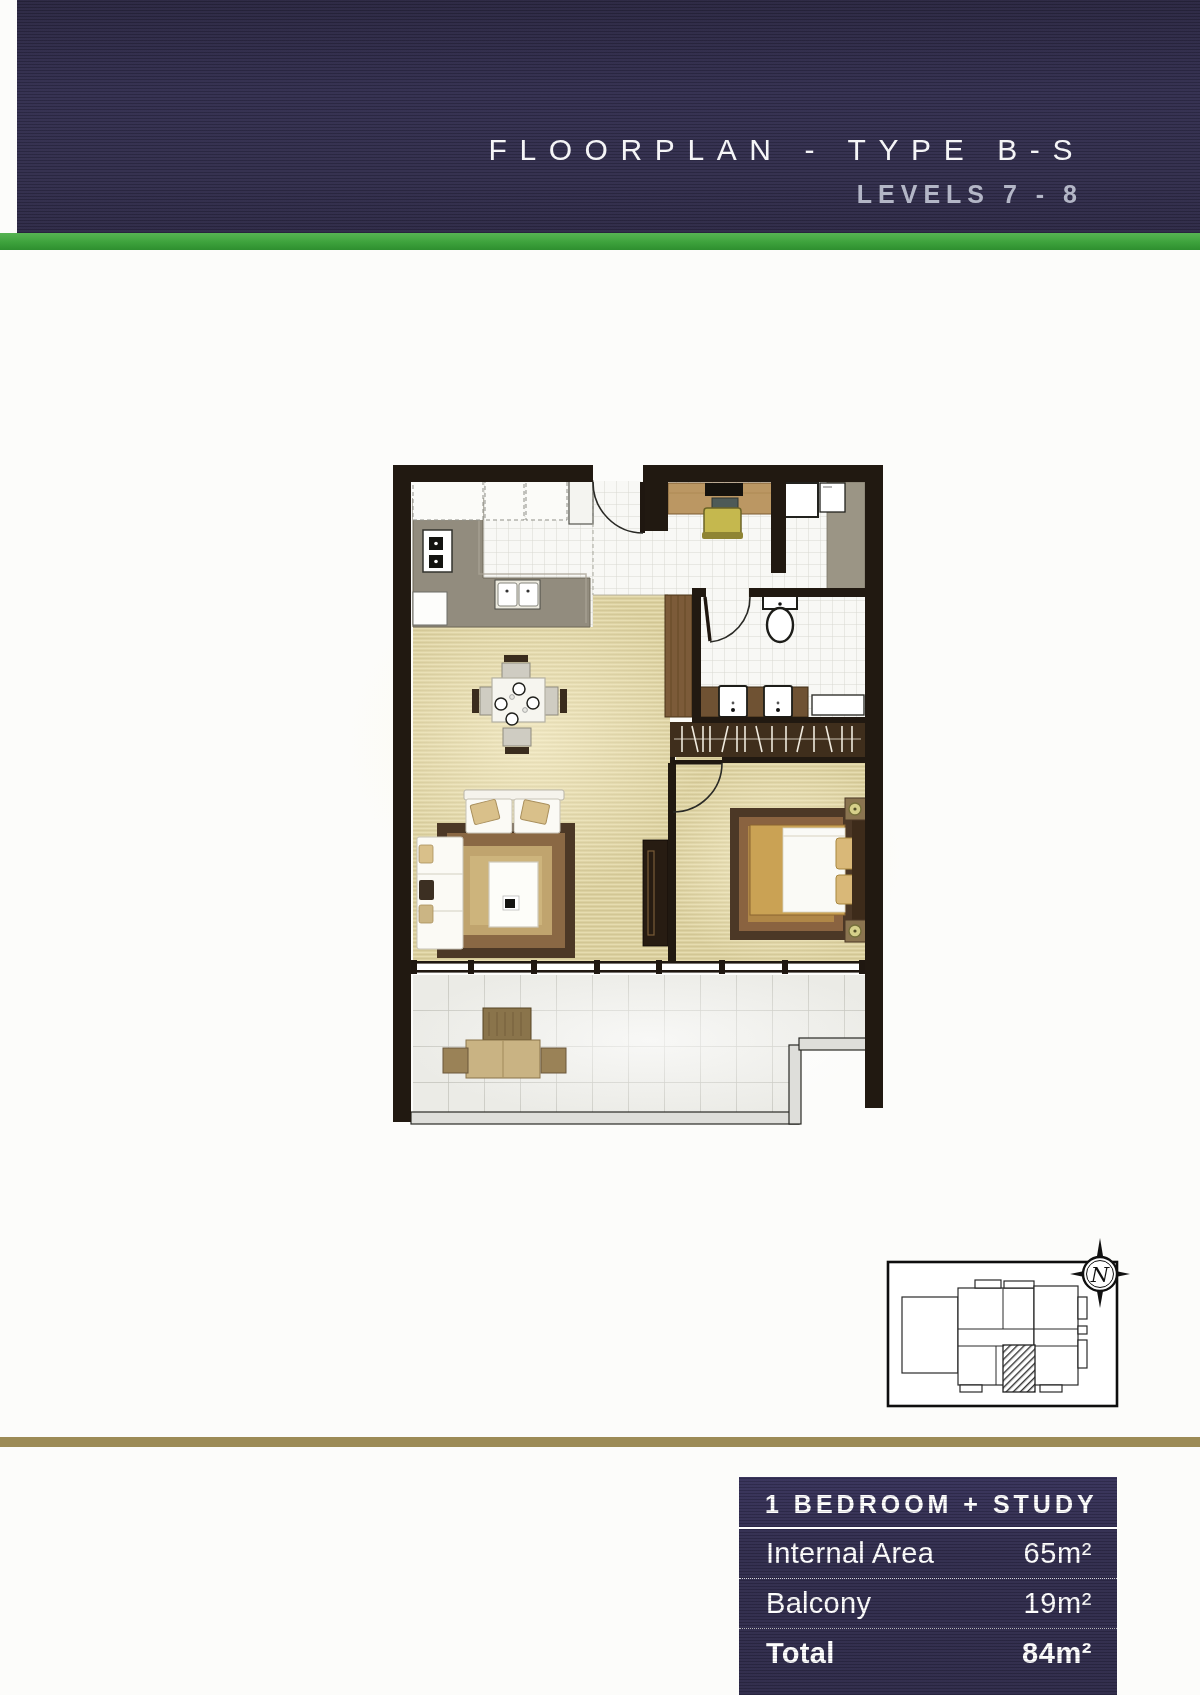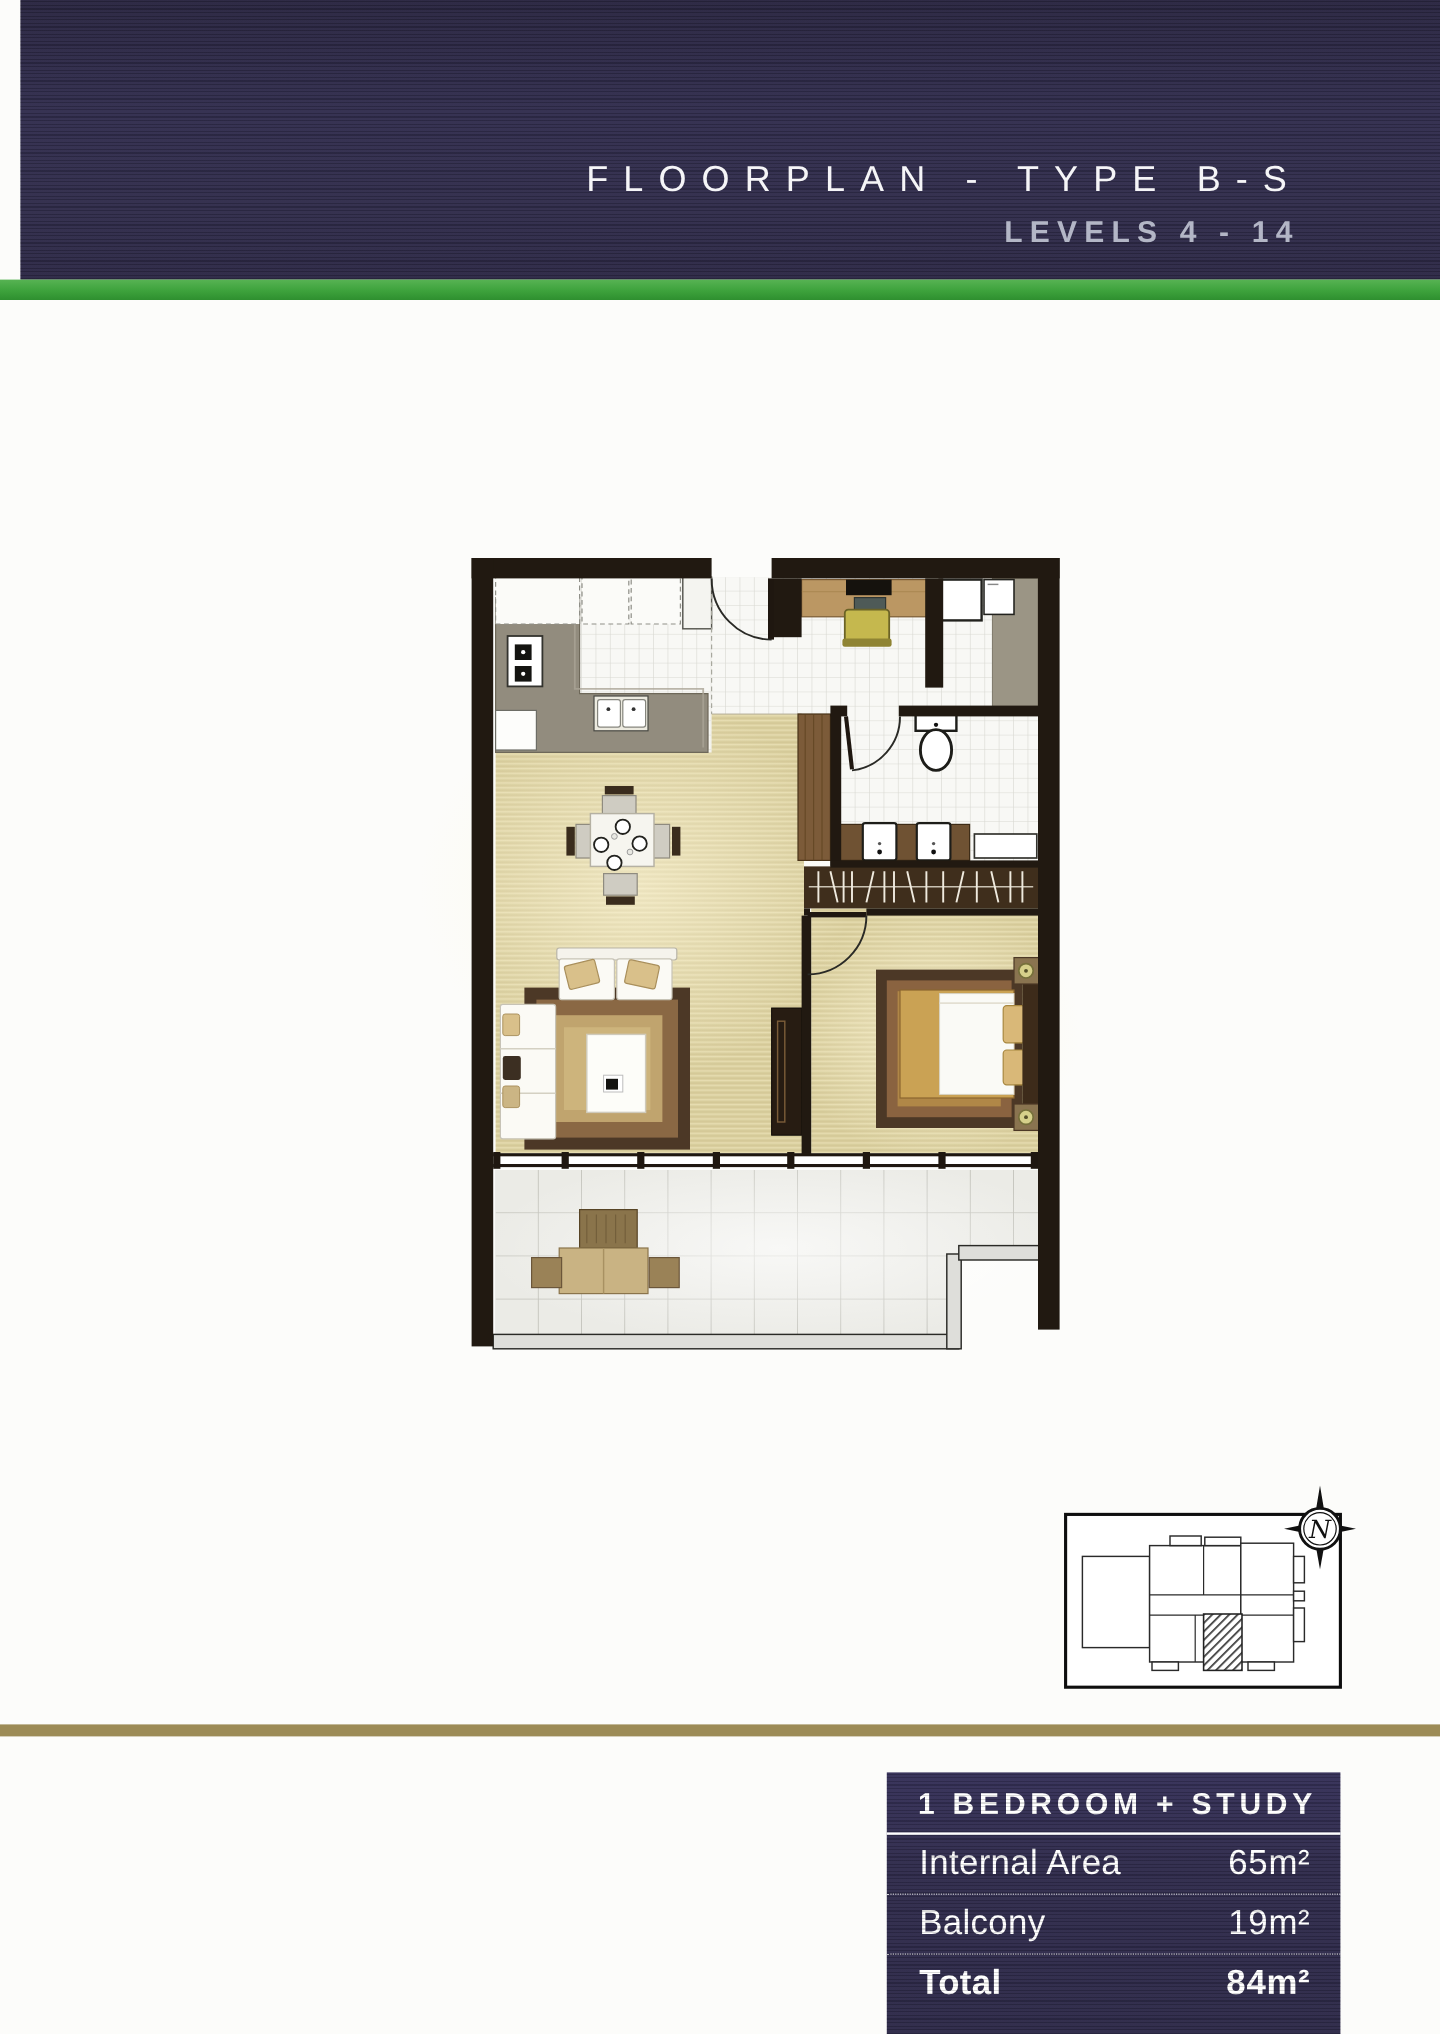--- a/index.html
+++ b/index.html
@@ -66,21 +66,21 @@
   .tbl-label{letter-spacing:.01em;}
   .tbl-value{letter-spacing:.02em;}
 </style>
 </head>
 <body>
 
 <div class="page">
 
   <div class="header-band">
     <div class="plan-title">FLOORPLAN - TYPE B-S</div>
-    <div class="plan-subtitle">LEVELS 4 - 14</div>
+    <div class="plan-subtitle">LEVELS 7 - 8</div>
   </div>
   <div class="green-stripe"></div>
 
   <svg class="plan-svg" viewBox="0 0 1200 1695">
     <defs>
       <pattern id="tileS" width="12" height="12" patternUnits="userSpaceOnUse" x="413" y="481">
         <rect width="12" height="12" fill="#f8f8f5"></rect>
         <path d="M12,0 V12 M0,12 H12" stroke="#d9d9d2" stroke-width="1" fill="none"></path>
       </pattern>
       <pattern id="tileB" width="36" height="36" patternUnits="userSpaceOnUse" x="413" y="975">

